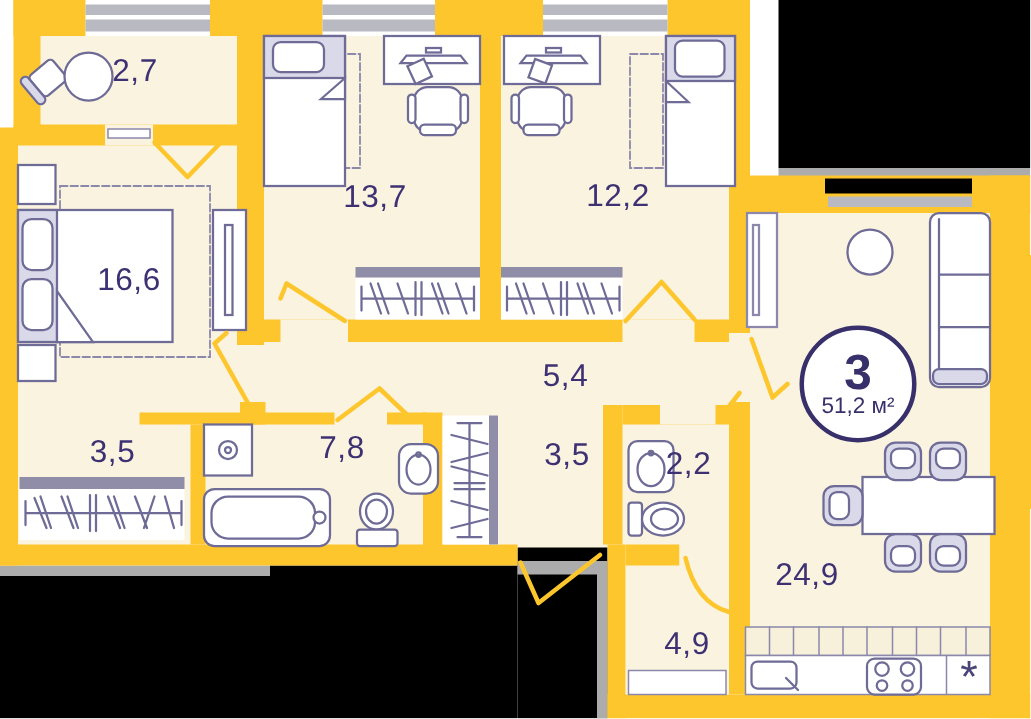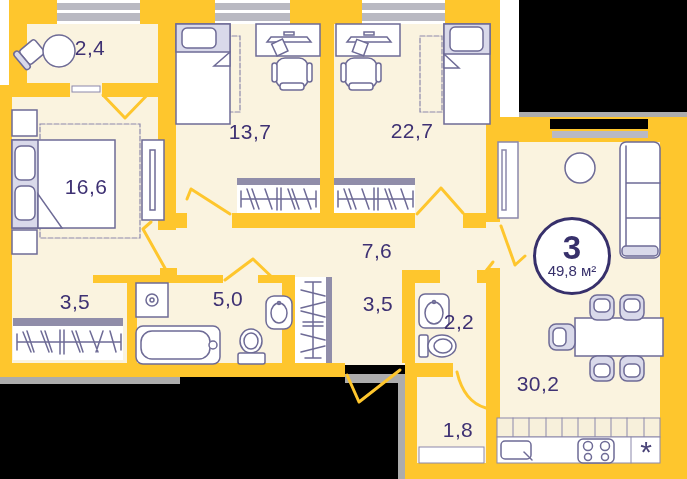--- a/index.html
+++ b/index.html
@@ -278,32 +278,32 @@
       <path d="M230,214 L191,189 M191,189 L187,199"></path>
       <path d="M417,214 L441,188 M441,188 L463,213"></path>
       <path d="M225,280 L253,259 M253,259 L275,280"></path>
       <path d="M479,280 L493,262"></path>
       <path d="M501,226 L515,265 M515,265 L525,256"></path>
       <path d="M347,375 L359,402 M359,402 L400,370"></path>
       <path d="M457,372 Q464,402 486,408"></path>
     </g>
   </svg>
 
-  <div class="rlabel" style="left:90px;top:48px">2,4</div>
+  <div class="rlabel" style="left:90px;top:48px">2,7</div>
   <div class="rlabel" style="left:86px;top:187px">16,6</div>
   <div class="rlabel" style="left:250px;top:132px">13,7</div>
-  <div class="rlabel" style="left:412px;top:131px">22,7</div>
-  <div class="rlabel" style="left:377px;top:251px">7,6</div>
+  <div class="rlabel" style="left:412px;top:131px">12,2</div>
+  <div class="rlabel" style="left:377px;top:251px">5,4</div>
   <div class="rlabel" style="left:75px;top:302px">3,5</div>
-  <div class="rlabel" style="left:228px;top:299px">5,0</div>
+  <div class="rlabel" style="left:228px;top:299px">7,8</div>
   <div class="rlabel" style="left:378px;top:304px">3,5</div>
-  <div class="rlabel" style="left:459px;top:322px">2,2</div>
-  <div class="rlabel" style="left:538px;top:384px">30,2</div>
-  <div class="rlabel" style="left:458px;top:430px">1,8</div>
+  <div class="rlabel" style="left:459px;top:310px">2,2</div>
+  <div class="rlabel" style="left:538px;top:384px">24,9</div>
+  <div class="rlabel" style="left:458px;top:430px">4,9</div>
 
   <div id="badge">
     <div class="n">3</div>
-    <div class="a">49,8 м²</div>
+    <div class="a">51,2 м²</div>
   </div>
 
   <div id="fridge-star">*</div>
 
 </div>
 
 </body></html>

